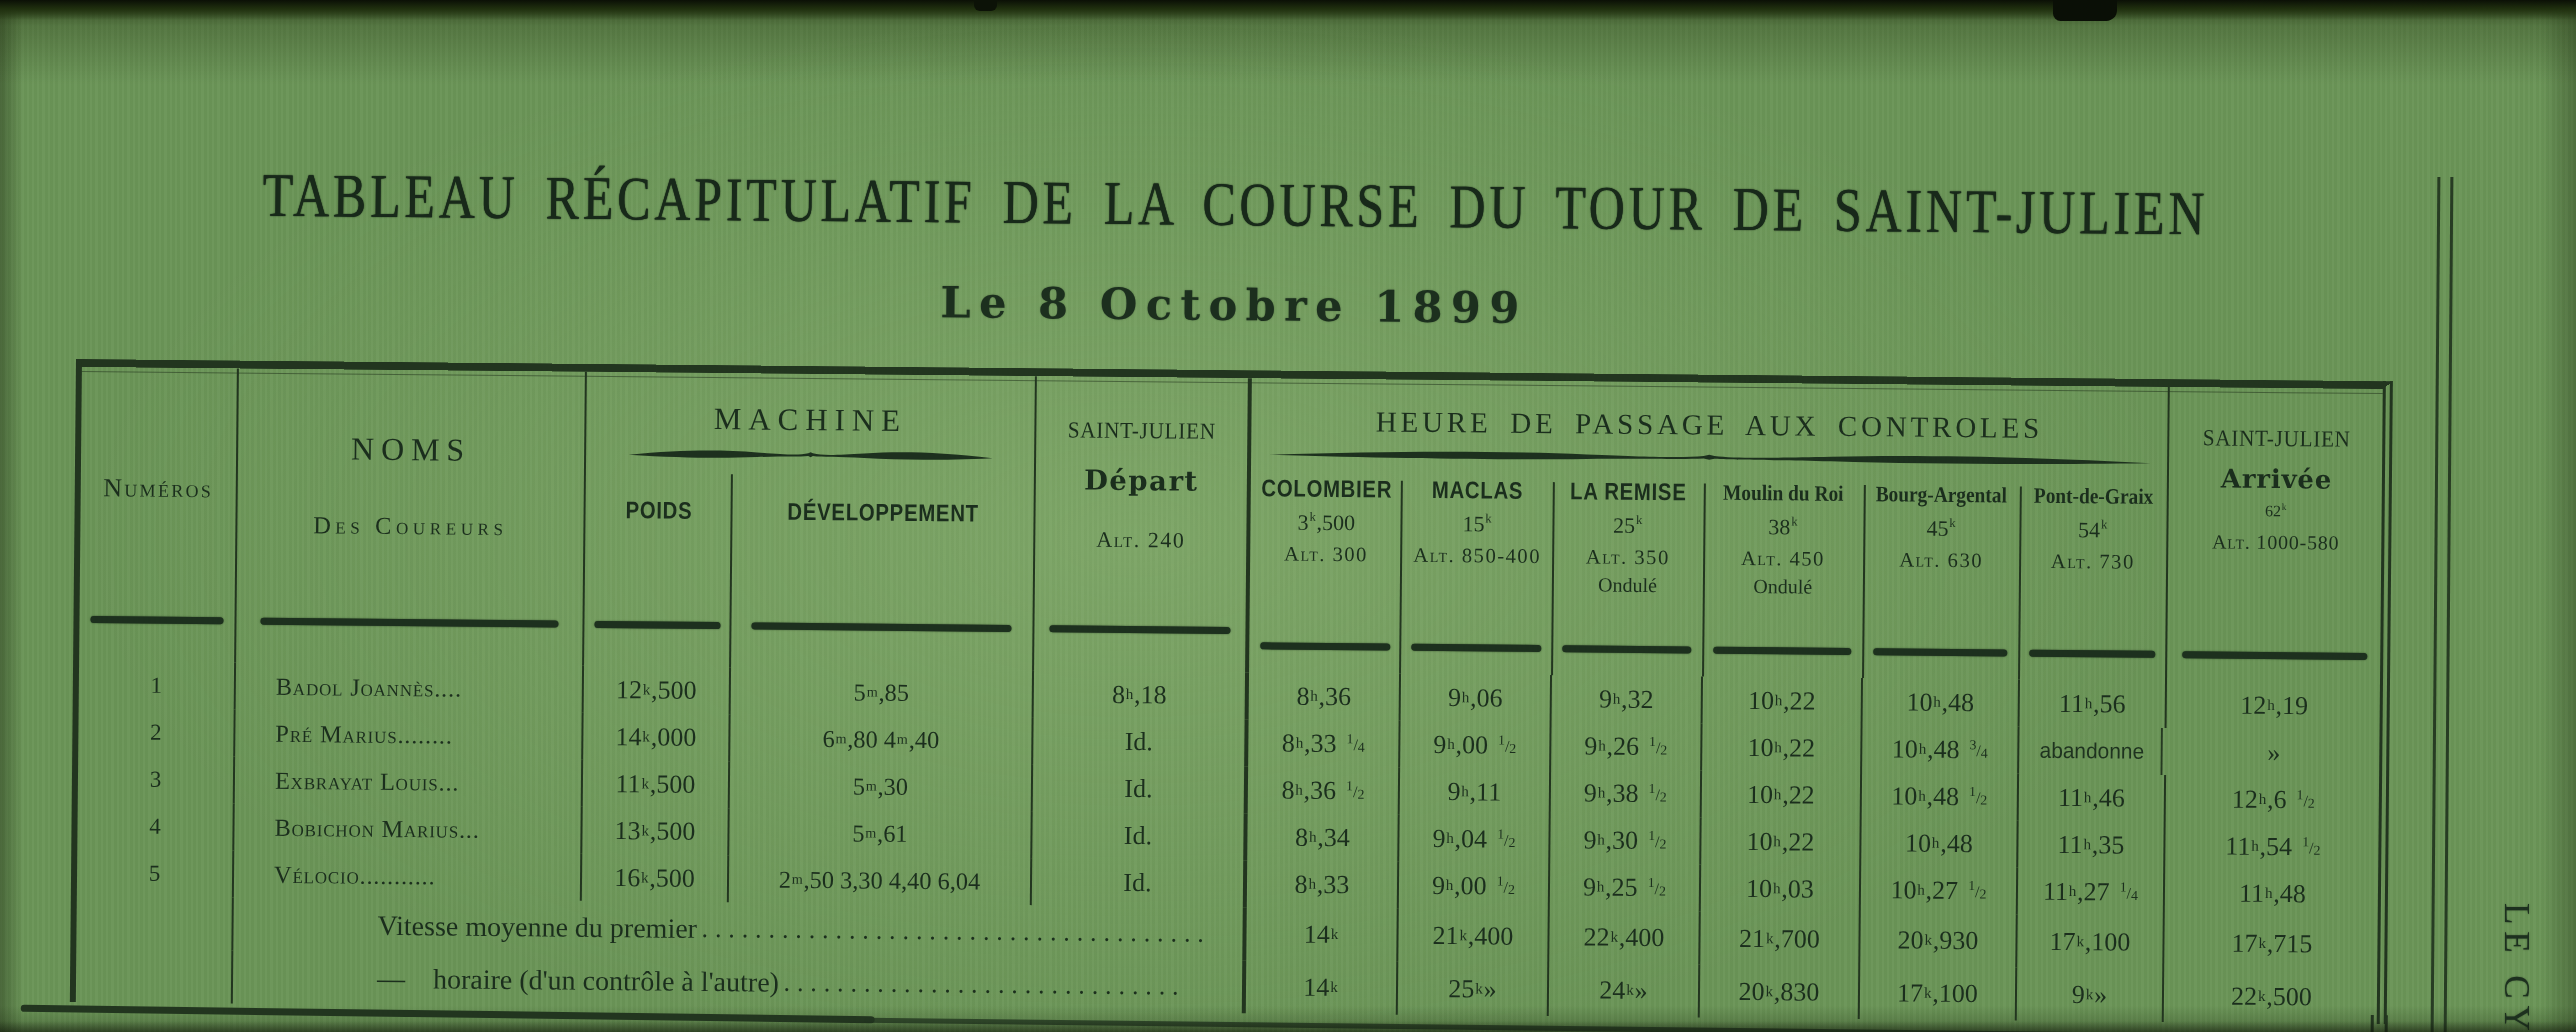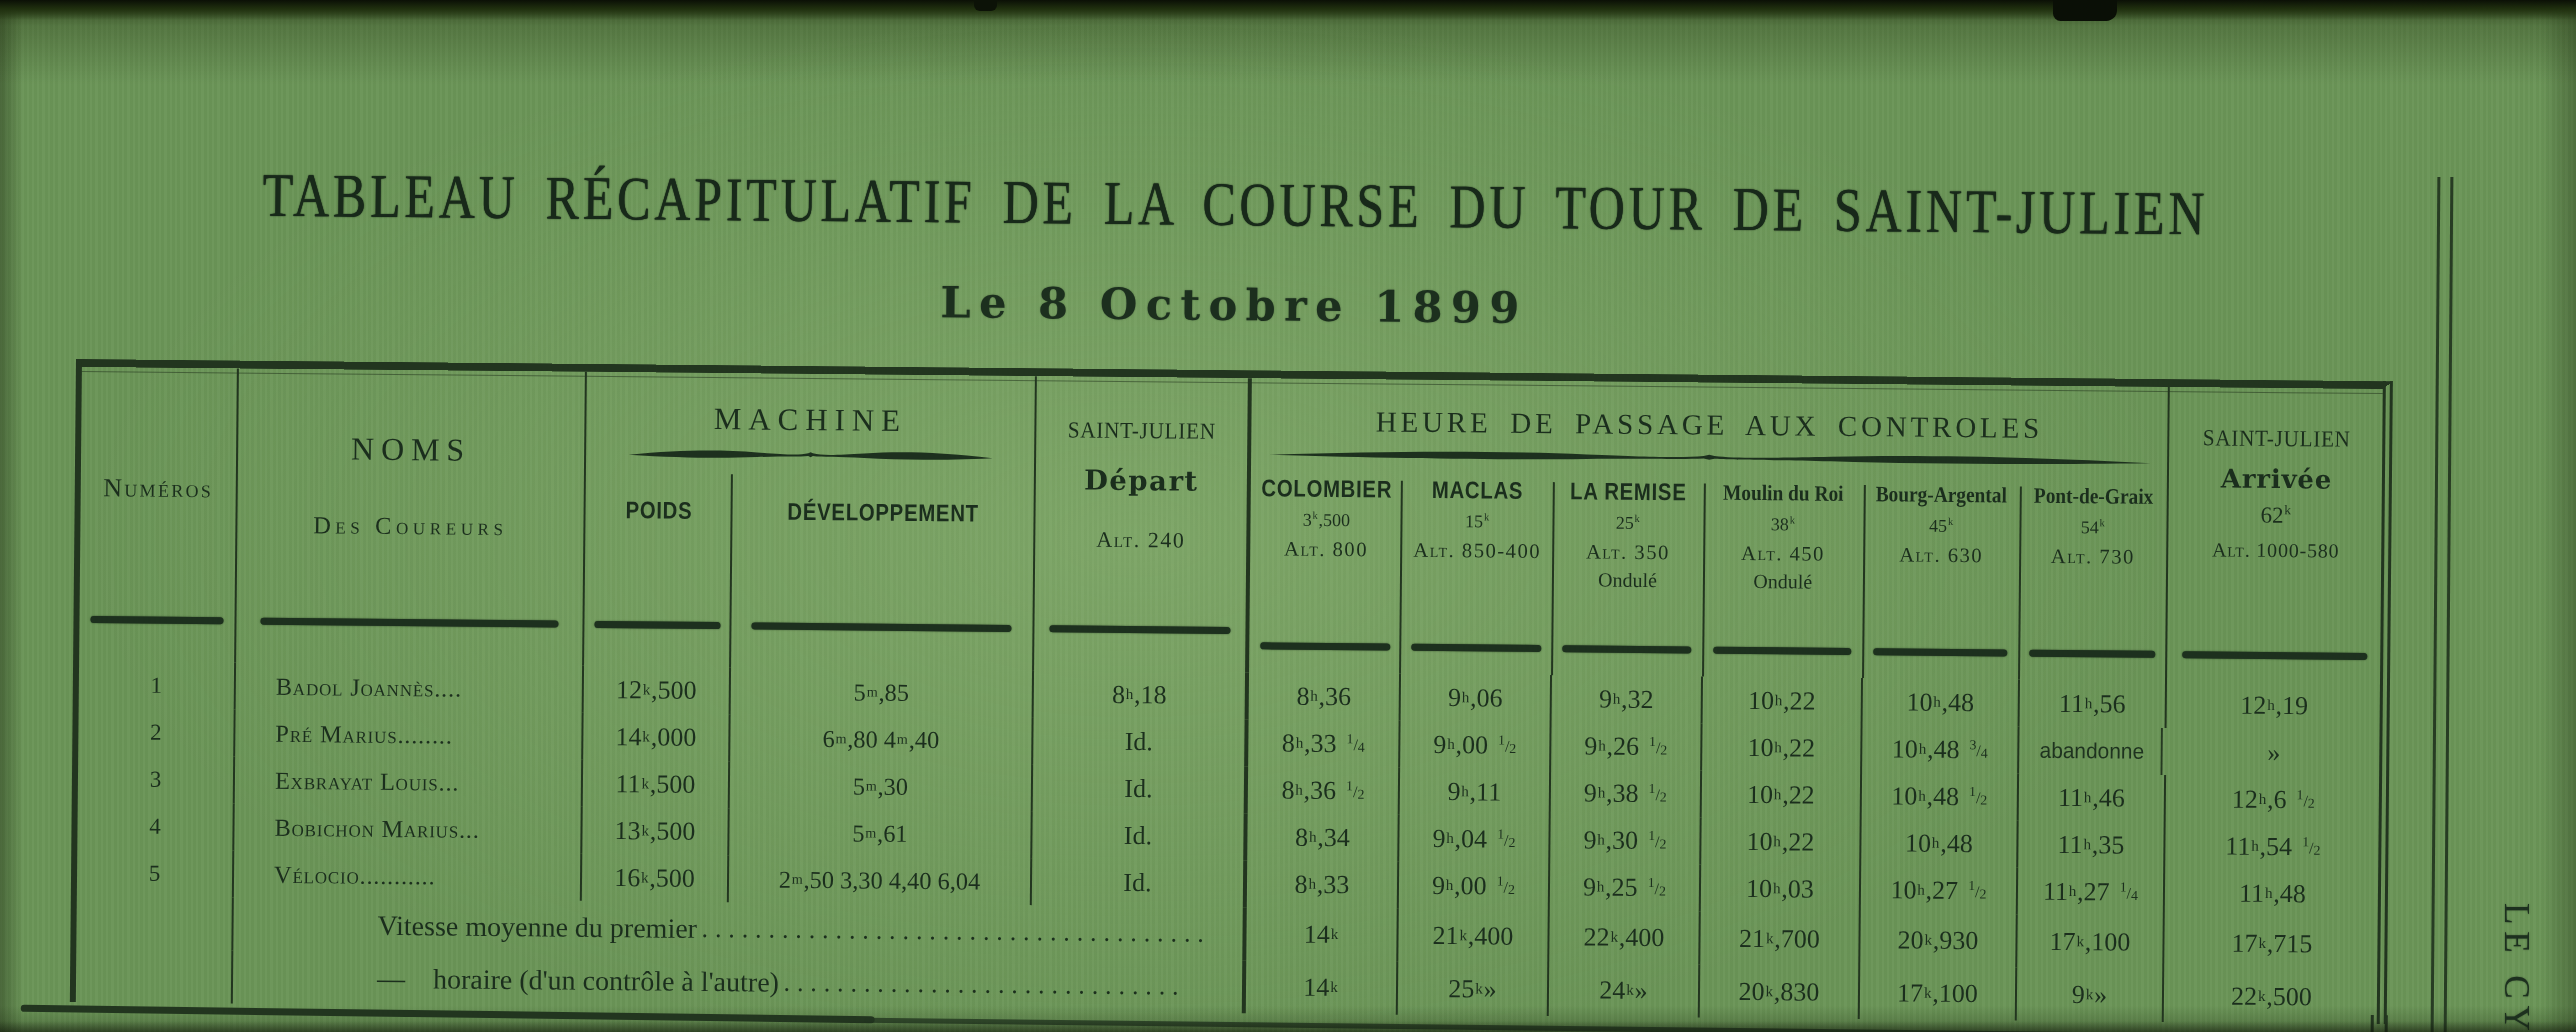--- a/index.html
+++ b/index.html
@@ -81,30 +81,30 @@
   .gc .brace{margin-top:9.2px;height:15.3px;}
   .subrow{display:flex;width:100%;flex:1;}
   .sub{position:relative;display:flex;flex-direction:column;align-items:center;min-width:0;}
   .gm .sub{padding-top:35px;}
   .sanshead{font-family:"Liberation Sans","DejaVu Sans",sans-serif;font-weight:bold;font-size:24px;
     letter-spacing:0.8px;transform:scaleX(.85);transform-origin:center;white-space:nowrap;}
   .serifhead{font-size:22px;font-weight:bold;letter-spacing:0;transform:scaleX(.88);transform-origin:center;white-space:nowrap;}
   .gdiv{position:absolute;top:101px;bottom:0;width:2.3px;background:var(--line);}
   .gc .sub{padding-top:7.6px;}
   .namebox{height:38px;display:flex;align-items:center;}
-  .dist{font-size:18px;margin-top:1.5px;}
+  .dist{font-size:22px;margin-top:1.5px;}
   .alt{font-variant:small-caps;font-size:20.6px;margin-top:7.6px;letter-spacing:1.5px;}
   .note{font-size:20px;margin-top:4.6px;}
   .hdep{padding-top:41px;}
   .hdep .sj, .harr .sj{font-size:23px;letter-spacing:0.8px;transform:scaleX(.92);white-space:nowrap;}
   .hdep .big{font-family:"DejaVu Serif",serif;font-weight:bold;font-size:27.5px;margin-top:20px;letter-spacing:1.5px;}
   .hdep .alt2{font-variant:small-caps;font-size:22px;margin-top:31px;letter-spacing:1.5px;}
   .harr{padding-top:38px;}
   .harr .big{font-family:"DejaVu Serif",serif;font-weight:bold;font-size:26px;margin-top:12.2px;letter-spacing:0.8px;}
-  .harr .d62{font-size:23px;margin-top:7.6px;}
+  .harr .d62{font-size:16px;margin-top:7.6px;}
   .harr .alt2{font-variant:small-caps;font-size:20px;margin-top:10.7px;letter-spacing:0.8px;}
 
   
   .t{display:flex;align-items:center;justify-content:center;font-size:26px;white-space:nowrap;}
   .num{font-size:23px;}
   .name{justify-content:flex-start;padding-left:40px;font-variant:small-caps;font-size:24.4px;letter-spacing:0.8px;}
   .devc{font-size:24.4px;}
   sup{font-size:58%;vertical-align:super;margin:0 0.8px 0 0.8px;}
   .fr{font-size:16px;margin-left:10px;white-space:nowrap;letter-spacing:0;}
   .fa{vertical-align:6.9px;font-size:13.8px;}
@@ -188,21 +188,21 @@
         <div class="glabel">HEURE DE PASSAGE AUX CONTROLES</div>
         <svg class="brace" width="886" height="15.3" viewBox="0 0 1160 20" preserveAspectRatio="none">
           <path class="ink" d="M2,11 C170,4 300,3 420,6.5 C505,9 545,10 573,7 L580,5.5 L587,7 C615,10 655,9 740,6.5 C860,3 990,4 1158,11 C990,14.5 860,15 740,12.5 C655,11 615,12 587,10.5 L580,12 L573,10.5 C545,12 505,11 420,12.5 C300,15 170,14.5 2,11 Z"></path>
         </svg>
         <div class="subrow">
           <div class="sub" style="width:152px">
             <div class="namebox">
                 <span class="sanshead">COLOMBIER</span>
               </div>
             <div class="dist">3<sup>k</sup>,500</div>
-            <div class="alt">Alt. 800</div>
+            <div class="alt">Alt. 300</div>
             <div class="dash hi"></div>
           </div>
           <div class="sub" style="width:151px">
             <div class="namebox">
                 <span class="sanshead">MACLAS</span>
               </div>
             <div class="dist">15<sup>k</sup></div>
             <div class="alt">Alt. 850-400</div>
             <div class="dash hi"></div>
           </div>

